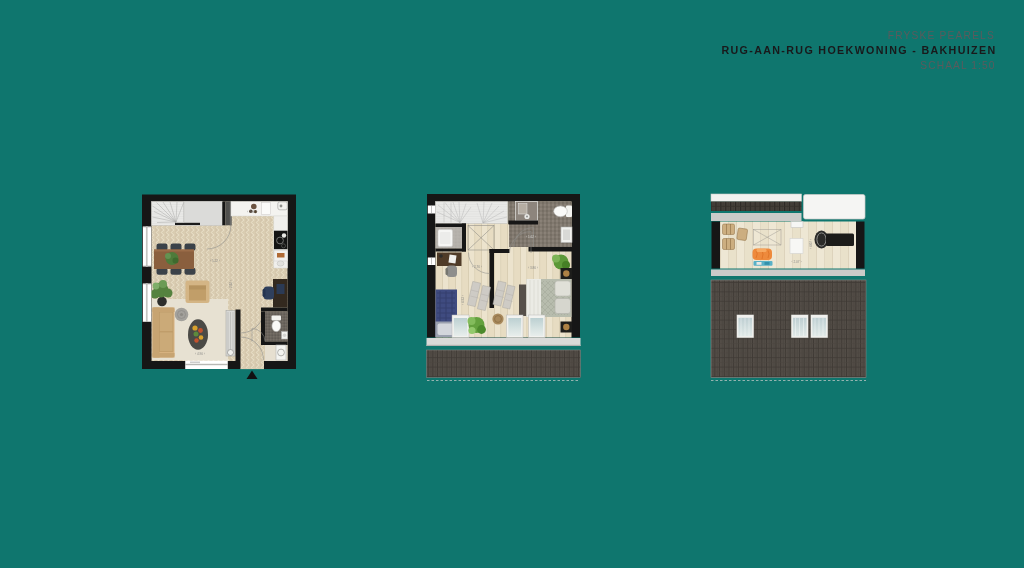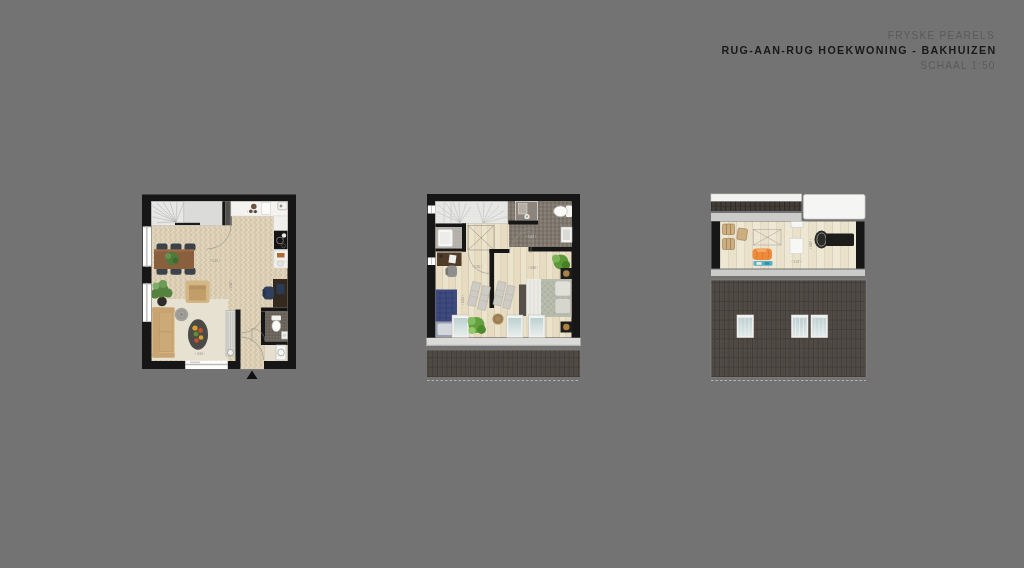--- a/index.html
+++ b/index.html
@@ -1,16 +1,16 @@
 <!DOCTYPE html>
 <html><head>
 <meta charset="utf-8">
 <style>
   html,body{margin:0;padding:0;background:#ffffff;}
-  .page{position:relative;width:1024px;height:568px;background:#737373;overflow:hidden;
+  .page{position:relative;width:1024px;height:568px;background:#0f766e;overflow:hidden;
         font-family:"Liberation Sans", sans-serif;}
 </style>
 </head>
 <body>
 <div class="page">
 <svg width="1024" height="568" viewBox="0 0 1024 568">
 <defs>
   <pattern id="hb" width="5" height="5" patternUnits="userSpaceOnUse">
     <rect width="5" height="5" fill="#d9ccb1"></rect>
     <path d="M4.6,-0.4 L1.2,2.5 L4.6,5.4" stroke="#e9dfc9" stroke-width="0.85" fill="none"></path>

